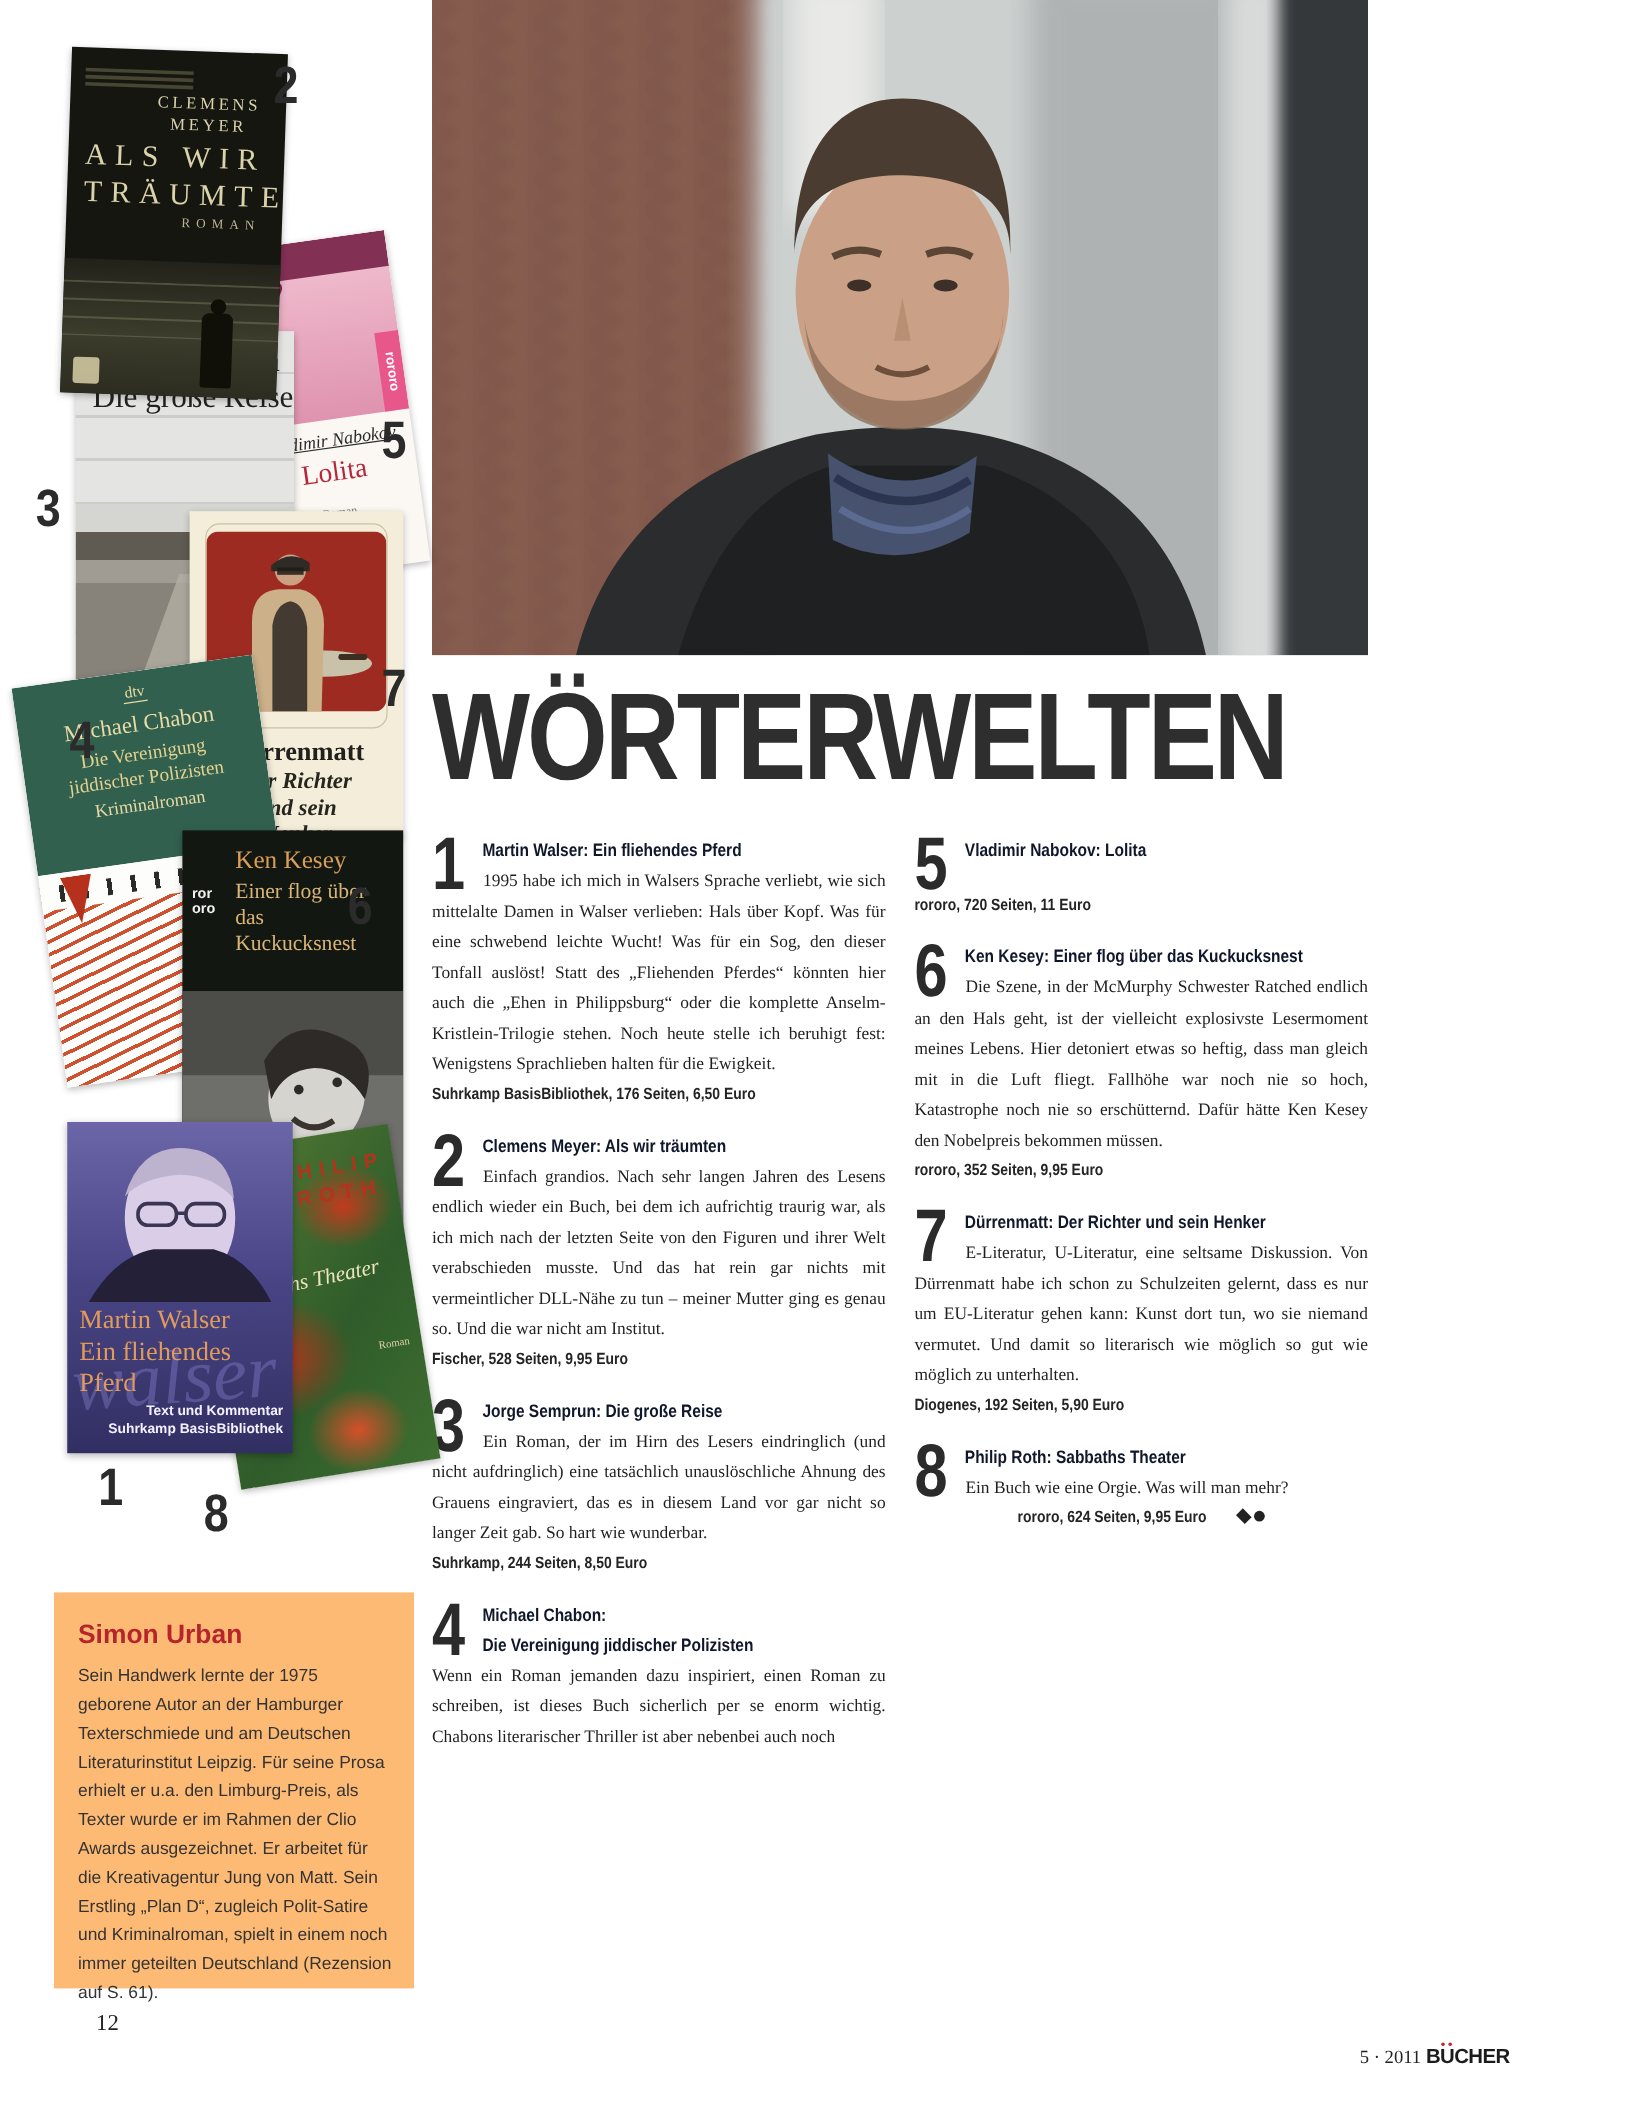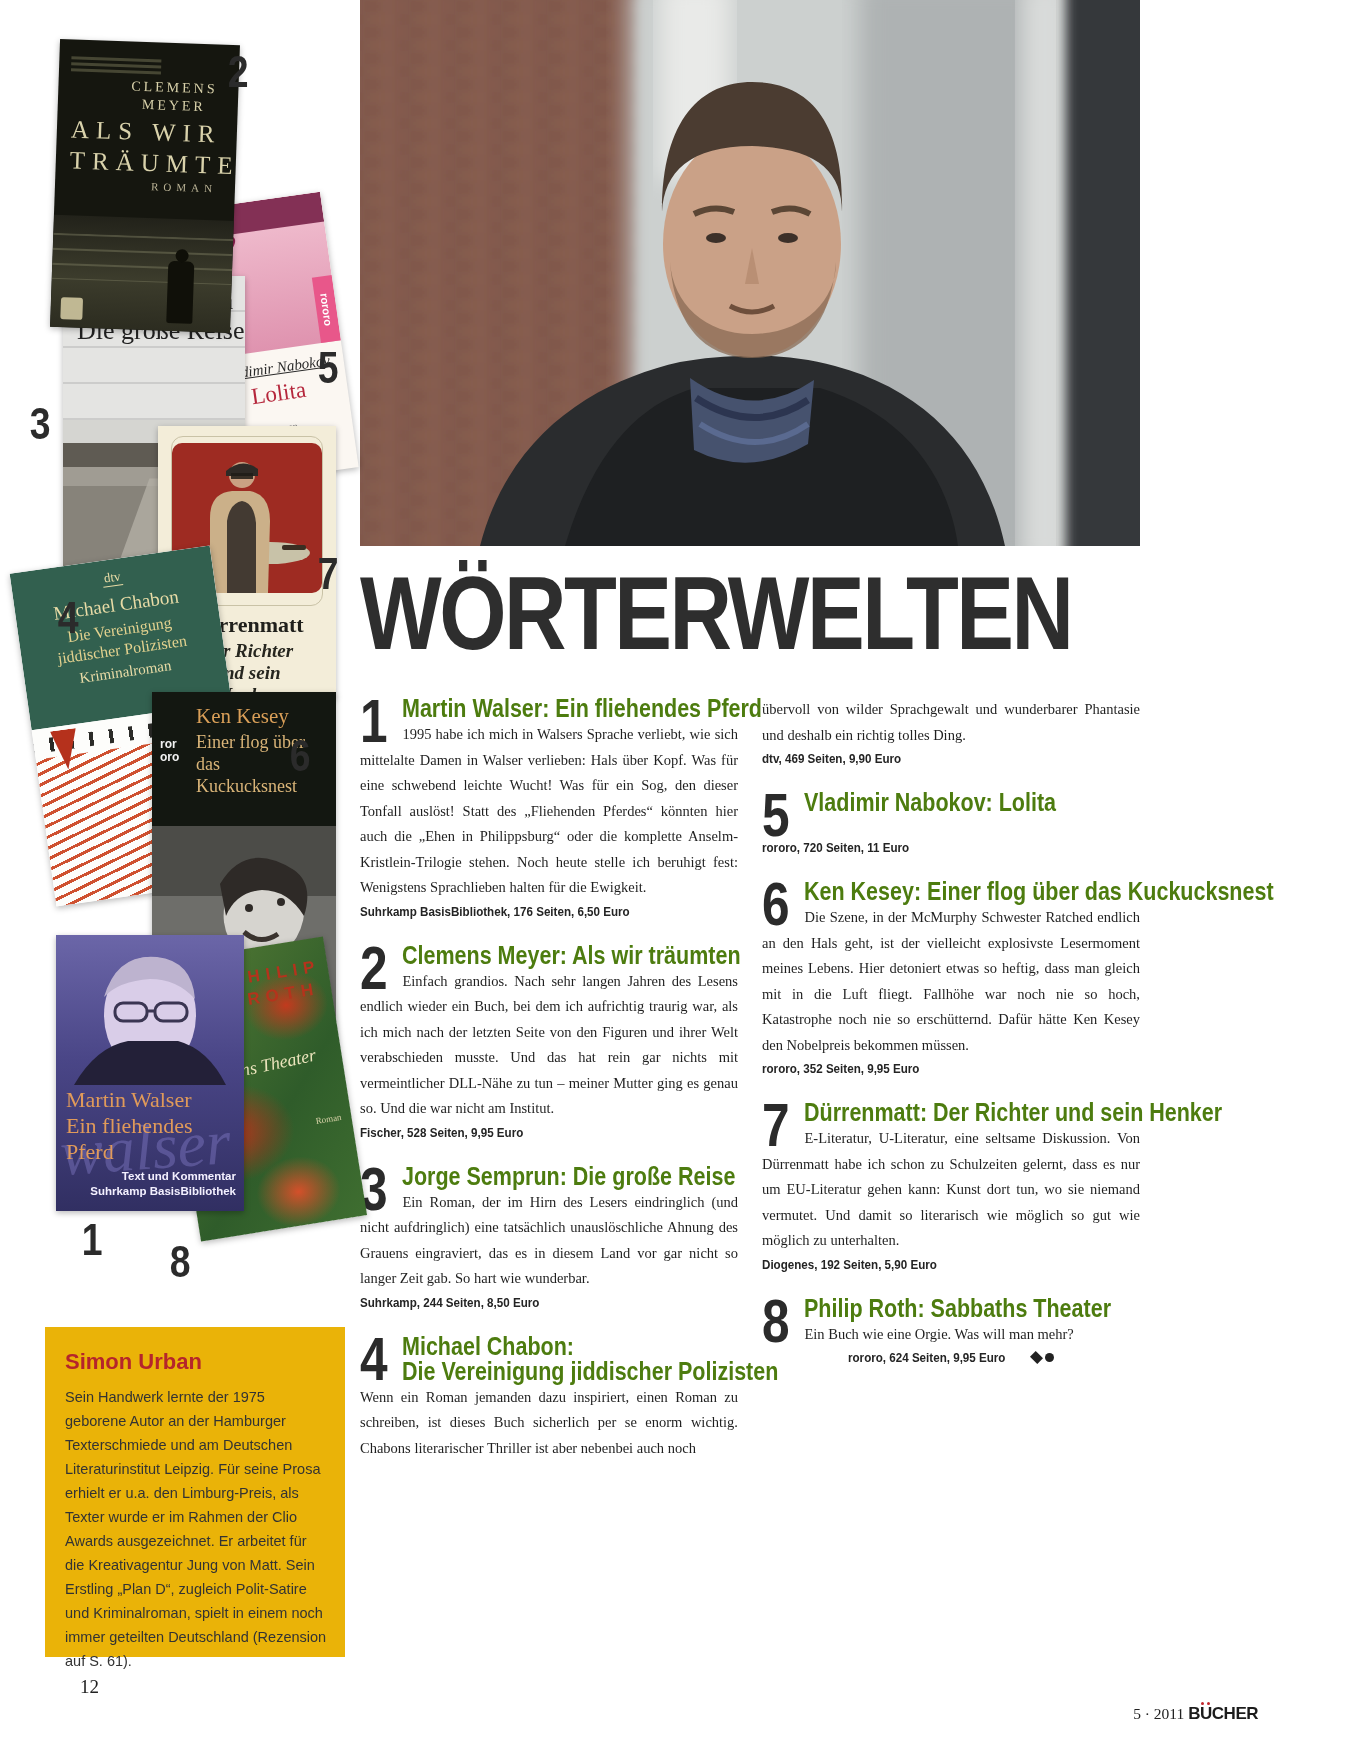--- a/index.html
+++ b/index.html
@@ -96,39 +96,39 @@
         background: radial-gradient(60px 50px at 72% 22%, #c23a1e 0%, rgba(194,58,30,0) 70%),
                     radial-gradient(90px 70px at 28% 64%, #b5331c 0%, rgba(181,51,28,0) 70%),
                     radial-gradient(60px 50px at 62% 88%, #d4502a 0%, rgba(212,80,42,0) 70%),
                     linear-gradient(130deg, #577d35, #2f5c2a 60%, #3f6e30); }
   .c8-author { margin:18px 12px 0 auto; width:86px; text-align:right; font-family:"Liberation Sans",sans-serif;
         font-weight:700; font-size:17px; line-height:22px; letter-spacing:6px; color:#b5331c; }
   .c8-title { margin:46px 0 0 16px; font-family:"Liberation Serif",serif; font-style:italic; font-size:18px; color:#ece5bd; transform:rotate(-3deg); }
   .c8-genre { position:absolute; right:10px; bottom:96px; font-size:9px; color:#d8d2a8; }
 
   
-  .sidebar { position:absolute; left:45px; top:1327px; width:300px; height:330px; background:#eab308; padding:22px 18px 0 20px; }
+  .sidebar { position:absolute; left:45px; top:1327px; width:300px; height:330px; background:#fdba74; padding:22px 18px 0 20px; }
   .sidebar h2 { font-family:"Liberation Sans",sans-serif; font-weight:700; font-size:22px; color:#b5252b; margin-bottom:10px; }
   .sidebar p { font-family:"Liberation Sans",sans-serif; font-size:14.5px; line-height:24px; color:#333; }
 
   
   .main { position:absolute; left:360px; top:0; width:780px; }
   .photo { width:780px; height:546px; position:relative; overflow:hidden; background:#c7c9c8; }
   .headline { margin-top:16px; height:108px; overflow:visible; white-space:nowrap; }
   .headline span { display:inline-block; transform:scaleX(.84); transform-origin:left bottom;
        font-family:"Liberation Sans",sans-serif; font-weight:700; font-size:103px; letter-spacing:-3px; color:#2e2e2e; line-height:104px; }
   .intro { margin-top:8px; font-size:22.5px; line-height:34px; color:#242424; }
   .intro .ibrand { font-family:"Liberation Sans",sans-serif; font-weight:700; font-size:21px; letter-spacing:-0.5px; }
 
   .cols { display:flex; gap:24px; margin-top:26px; }
   .col { width:378px; }
   .entry { margin-bottom:24px; }
   .entry .num { float:left; font-family:"Liberation Sans",sans-serif; font-weight:700; font-size:62px;
        line-height:50px; height:50px; margin-right:8px; color:#2b2b2b; transform:scaleX(.8); transform-origin:left bottom; }
-  .etitle { font-family:"Liberation Sans",sans-serif; font-weight:700; font-size:25px; line-height:25px; color:#4d7c0f; white-space:nowrap; }
+  .etitle { font-family:"Liberation Sans",sans-serif; font-weight:700; font-size:15px; line-height:25px; color:#0f172a; white-space:nowrap; }
   .body { font-size:14.5px; line-height:25.5px; text-align:justify; color:#1f1f1f; hyphens:auto; margin-top:1px; }
   .clear { clear:left; }
   .pub { margin-top:3px; font-family:"Liberation Sans",sans-serif; font-weight:700; font-size:13.5px; color:#242424; white-space:nowrap; }
   .pubrow { display:flex; justify-content:center; align-items:center; }
   .endmark { display:inline-flex; align-items:center; }
   .endmark .dia { display:inline-block; width:9px; height:9px; background:#222; transform:rotate(45deg) scale(1.15,0.9); }
   .endmark .dot { display:inline-block; width:9px; height:9px; border-radius:50%; background:#222; margin-left:4px; }
 
   
   .pageno { position:absolute; left:80px; top:1676px; font-size:19px; color:#222; }
@@ -335,24 +335,20 @@
 
       <article class="entry">
         <span class="num">4</span>
         <h3 class="etitle"><span class="cond">Michael Chabon:</span><br><span class="cond">Die Vereinigung jiddischer Polizisten</span></h3>
         <p class="body clear">Wenn ein Roman jemanden dazu inspiriert, einen Roman zu schreiben, ist dieses Buch sicherlich per se enorm wichtig. Chabons literarischer Thriller ist aber nebenbei auch noch</p>
       </article>
     </div>
 
     <div class="col">
 
-      <article class="entry">
-        <p class="body">übervoll von wilder Sprachgewalt und wunderbarer Phantasie und deshalb ein richtig tolles Ding.</p>
-        <p class="pub"><span class="cond">dtv, 469 Seiten, 9,90 Euro</span></p>
-      </article>
 
       <article class="entry">
         <span class="num">5</span>
         <h3 class="etitle"><span class="cond">Vladimir Nabokov: Lolita</span></h3>
         <p class="pub clear"><span class="cond">rororo, 720 Seiten, 11 Euro</span></p>
       </article>
 
       <article class="entry">
         <span class="num">6</span>
         <h3 class="etitle"><span class="cond">Ken Kesey: Einer flog über das Kuckucksnest</span></h3>

